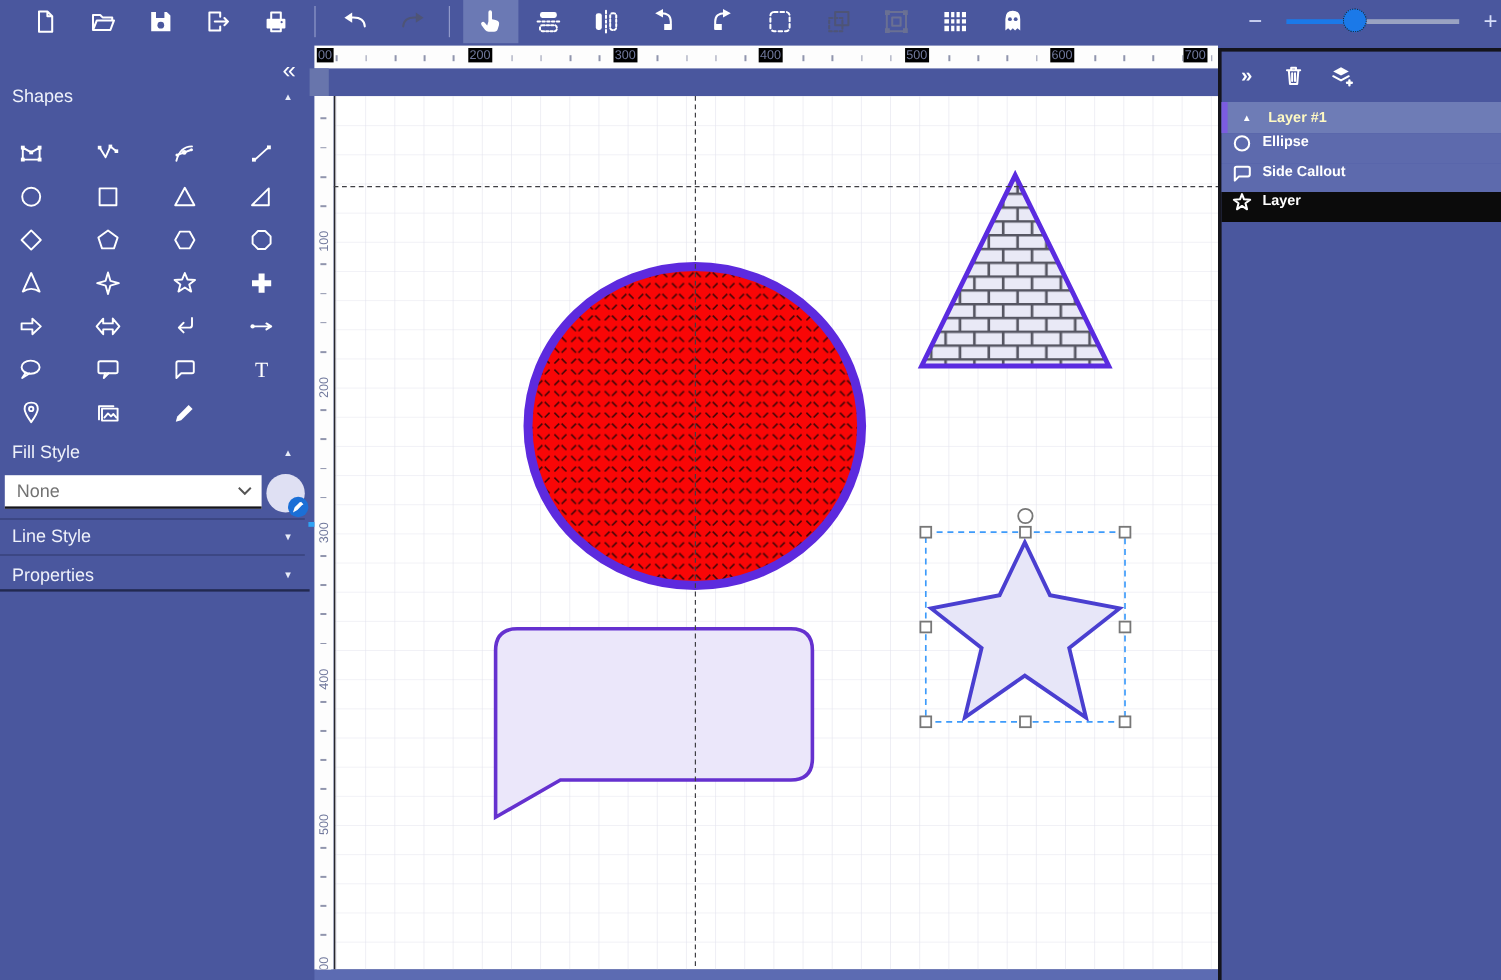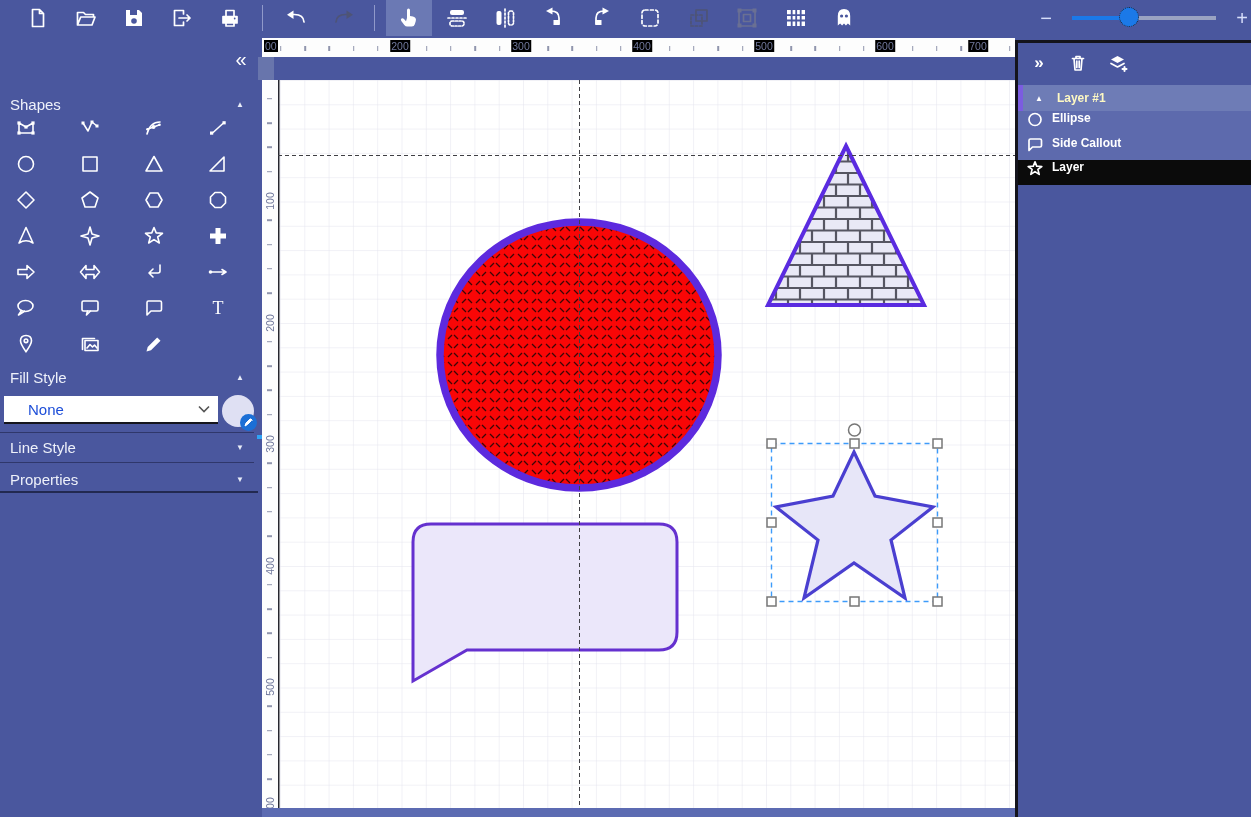--- a/index.html
+++ b/index.html
@@ -22,34 +22,34 @@
               background:linear-gradient(to right,#1b79e8 0 58px,#9aa3c2 58px);}
   .zoom-thumb{position:absolute;top:7px;left:1119px;width:20px;height:20px;border-radius:50%;
               background:#1b79e8;border:1px dotted #1c2433;cursor:pointer;}
 
   
   .collapse-btn{position:absolute;left:226px;top:46px;width:30px;height:26px;color:#fff;font-size:20px;
                 display:flex;align-items:center;justify-content:center;cursor:pointer;}
   .sec{position:absolute;left:0;width:254px;padding:0 10px;display:flex;justify-content:space-between;
        align-items:center;color:#eef1fa;font-size:15px;cursor:pointer;}
   .sec .tri{font-size:8px;color:#e8ecf8;}
-  .sec-shapes{top:92px;height:24px;}
+  .sec-shapes{top:68px;height:24px;}
   .sec-fill{top:364px;height:26px;}
   .sec-line{top:432px;height:30px;border-top:1px solid rgba(15,18,45,.45);}
   .sec-props{top:462px;height:34px;border-top:1px solid rgba(15,18,45,.45);}
   .sidebar-bottomline{position:absolute;left:0;top:491px;width:258px;height:2px;background:#222950;}
 
   .shape-grid{position:absolute;left:-6px;top:110px;width:268px;display:grid;
               grid-template-columns:repeat(4,64px);grid-auto-rows:36px;justify-items:center;align-items:center;}
   .sg{width:34px;height:30px;display:flex;align-items:center;justify-content:center;cursor:pointer;}
   .sg svg{stroke:#fff;fill:none;stroke-width:1.6;stroke-linecap:round;stroke-linejoin:round;}
 
   .fill-dd{position:absolute;left:4px;top:396px;width:214px;height:28px;background:#fff;
            border-bottom:2px solid #15151c;display:flex;align-items:center;cursor:pointer;}
-  .fill-dd .val{flex:1;padding-left:24px;font-size:15px;color:#1d4ed8;}
+  .fill-dd .val{flex:1;padding-left:10px;font-size:15px;color:#737373;}
   .fill-dd svg{margin-right:8px;}
   .color-swatch{position:absolute;left:222px;top:395px;width:32px;height:32px;border-radius:50%;
                 background:#dfe0f3;cursor:pointer;}
   .eyedrop-badge{position:absolute;right:-3px;bottom:-4px;width:17px;height:17px;border-radius:50%;
                  background:#1b6fd6;display:flex;align-items:center;justify-content:center;cursor:pointer;}
 
   
   .h-ruler{position:absolute;left:262px;top:38px;width:753px;height:19px;background:#fdfdfd;overflow:hidden;}
   .h-ruler::after{content:"";position:absolute;left:0;right:0;top:8px;height:5px;
      background:repeating-linear-gradient(90deg,transparent 0,transparent 22.9px,#9095ad 22.9px,#9095ad 24.3px);
@@ -404,21 +404,21 @@
   </div>
   <div class="sidebar-bottomline"></div>
 
   <div class="h-ruler">
     <span class="first" style="left:2px">00</span>
     <span style="left:138px">200</span>
     <span style="left:259px">300</span>
     <span style="left:380px">400</span>
     <span style="left:502px">500</span>
     <span style="left:623px">600</span>
-    <span style="left:716px">700</span>
+    <span style="left:734px">700</span>
   </div>
   <div class="corner-block"></div>
   <div class="v-ruler">
     <span style="top:121px">100</span>
     <span style="top:243px">200</span>
     <span style="top:364px">300</span>
     <span style="top:486px">400</span>
     <span style="top:607px">500</span>
     <span style="top:726px">600</span>
   </div>

